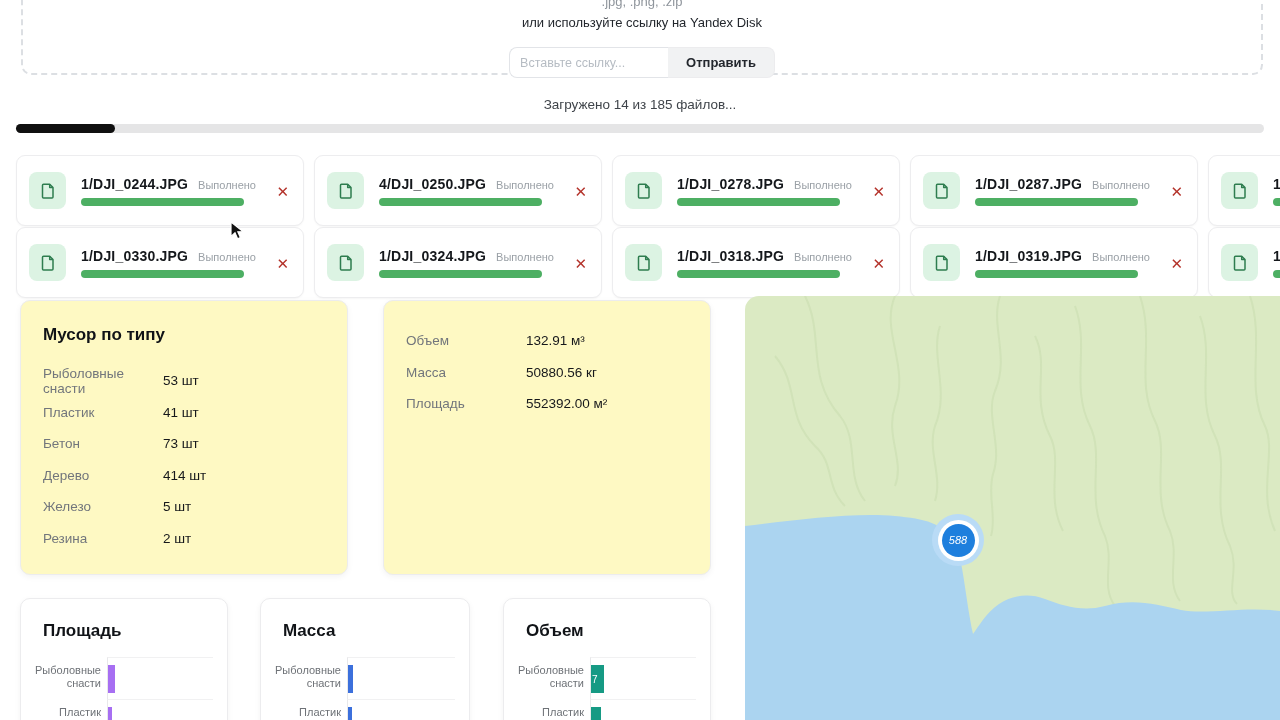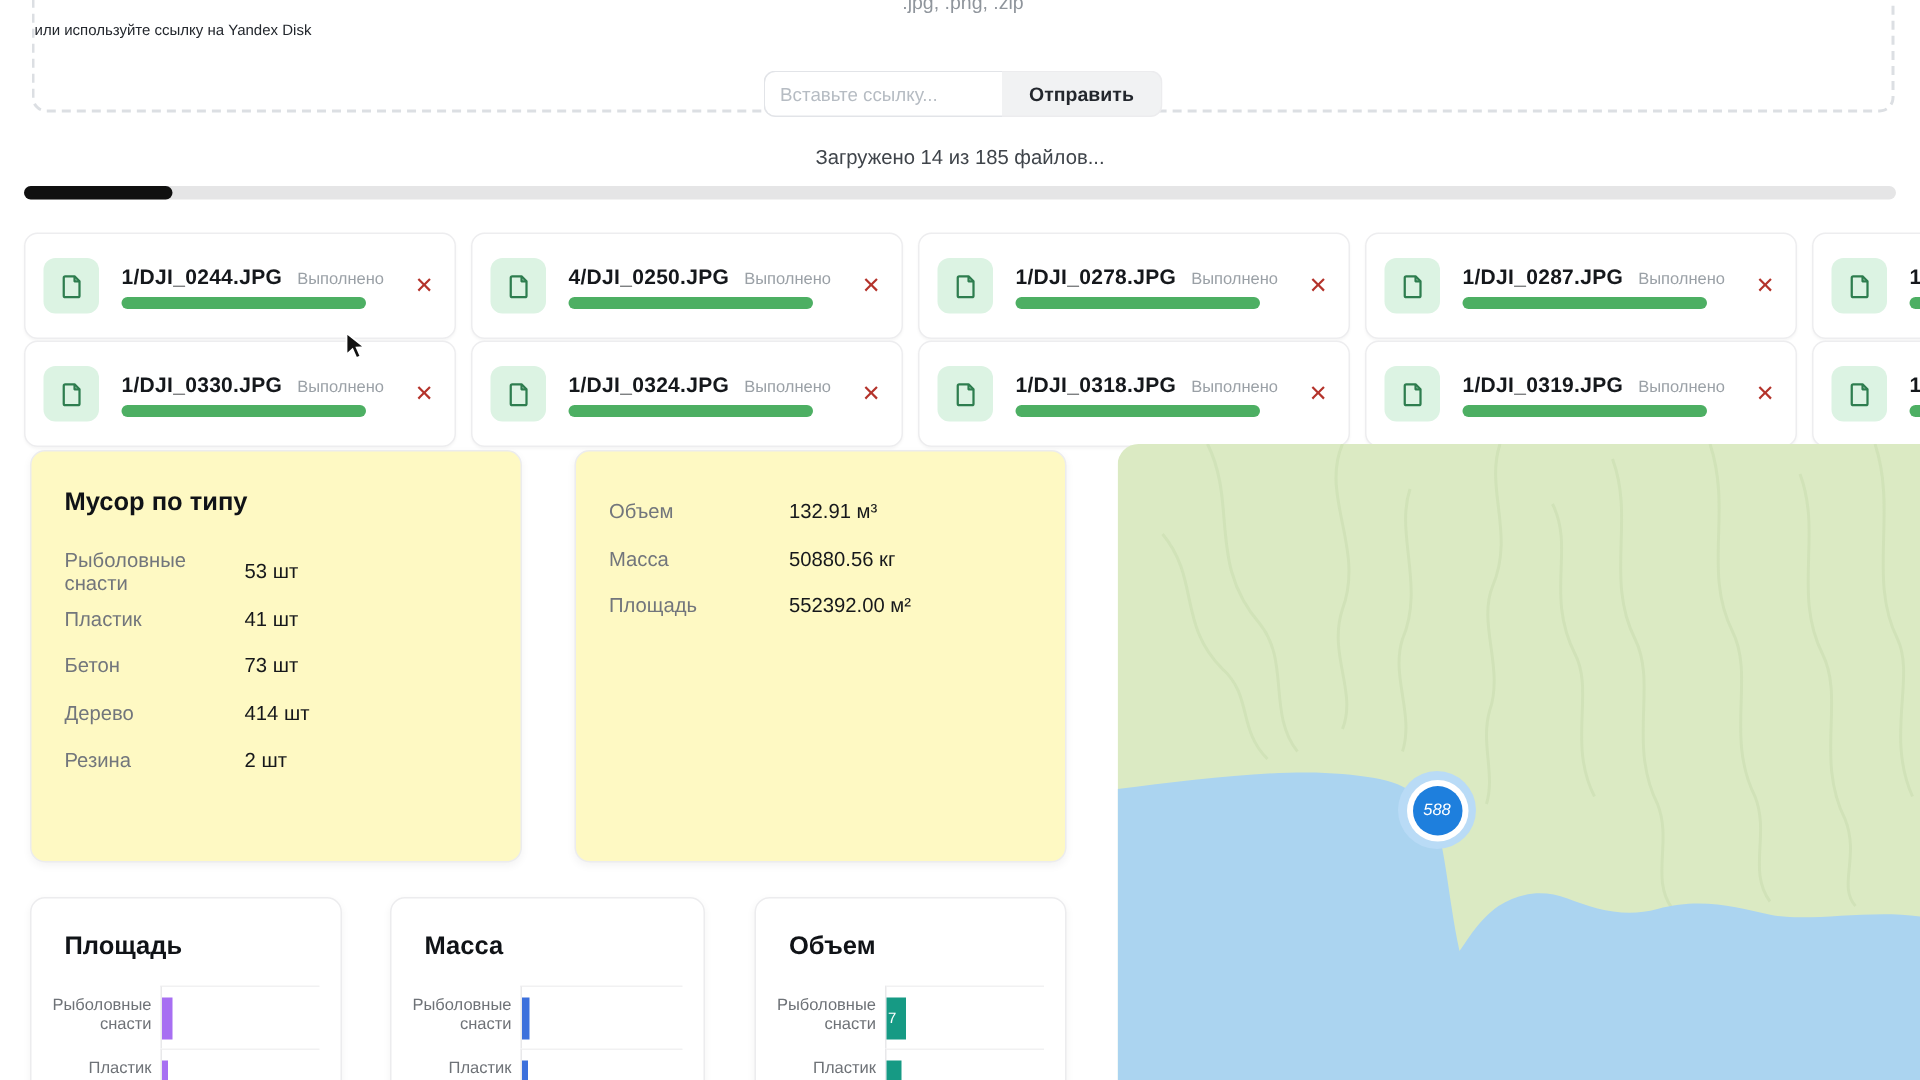--- a/index.html
+++ b/index.html
@@ -5,22 +5,22 @@
   * { margin:0; padding:0; box-sizing:border-box; }
   html,body { width:1280px; height:720px; overflow:hidden; background:#fff;
     font-family:"Liberation Sans", sans-serif; color:#17191c; position:relative; }
   .abs { position:absolute; }
 
   
   .dropzone { left:21px; top:-41px; width:1242px; height:116px;
     border:2px dashed #dcdfe3; border-radius:10px; }
   .formats-hint { position:absolute; top:33px; left:0; width:100%; text-align:center;
     font-size:13px; color:#8f959c; }
-  .link-hint { position:absolute; top:54px; left:0; width:100%; text-align:left;
-    font-size:10px; color:#23272d; }
+  .link-hint { position:absolute; top:54px; left:0; width:100%; text-align:center;
+    font-size:13px; color:#23272d; }
   .link-row { position:absolute; top:86px; left:0; width:100%; display:flex; justify-content:center; }
   .link-input { width:159px; height:31px; border:1px solid #e2e4e8; border-right:none;
     border-radius:8px 0 0 8px; padding:0 10px; font-size:12.5px; color:#33373d;
     font-family:"Liberation Sans", sans-serif; outline:none; }
   .link-input::placeholder { color:#b6bcc3; }
   .submit-btn { height:31px; padding:0 18px; background:#f1f2f3; border:1px solid #ececee;
     border-left:none; border-radius:0 8px 8px 0; font-size:13px; font-weight:700;
     color:#23272d; font-family:"Liberation Sans", sans-serif; cursor:pointer; }
 
   
@@ -291,20 +291,24 @@
       <div class="stat-row">
         <span class="stat-label">Бетон</span>
         <span class="stat-value">73 шт</span>
       </div>
 
       <div class="stat-row">
         <span class="stat-label">Дерево</span>
         <span class="stat-value">414 шт</span>
       </div>
 
+      <div class="stat-row">
+        <span class="stat-label">Железо</span>
+        <span class="stat-value">5 шт</span>
+      </div>
 
       <div class="stat-row">
         <span class="stat-label">Резина</span>
         <span class="stat-value">2 шт</span>
       </div>
     </div>
 </div>
 
 <div class="abs stat-card card-totals">
   <div>

